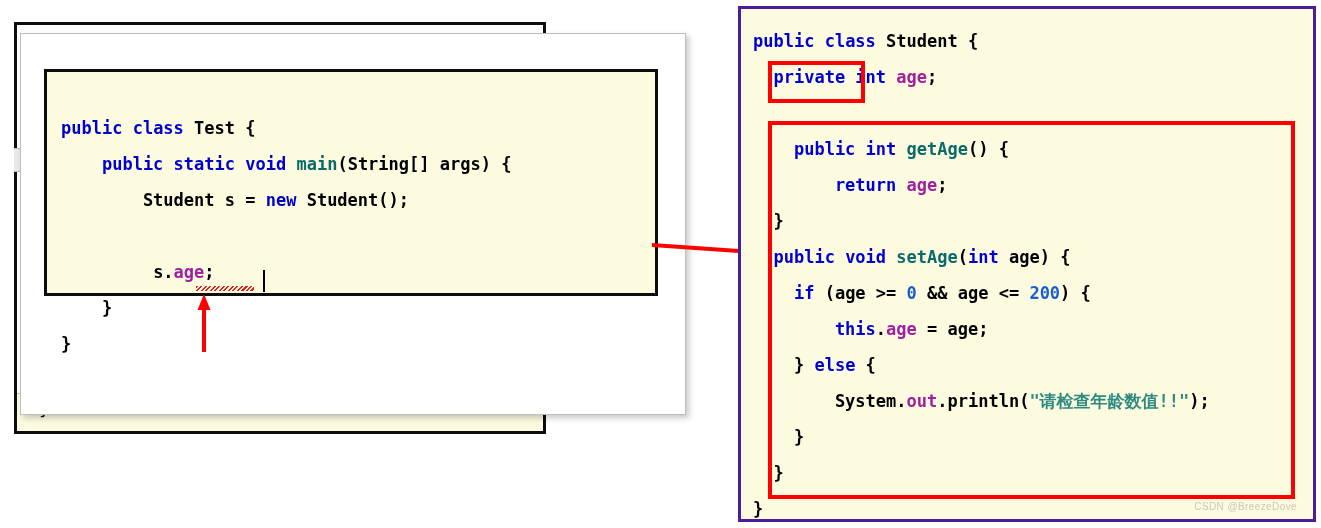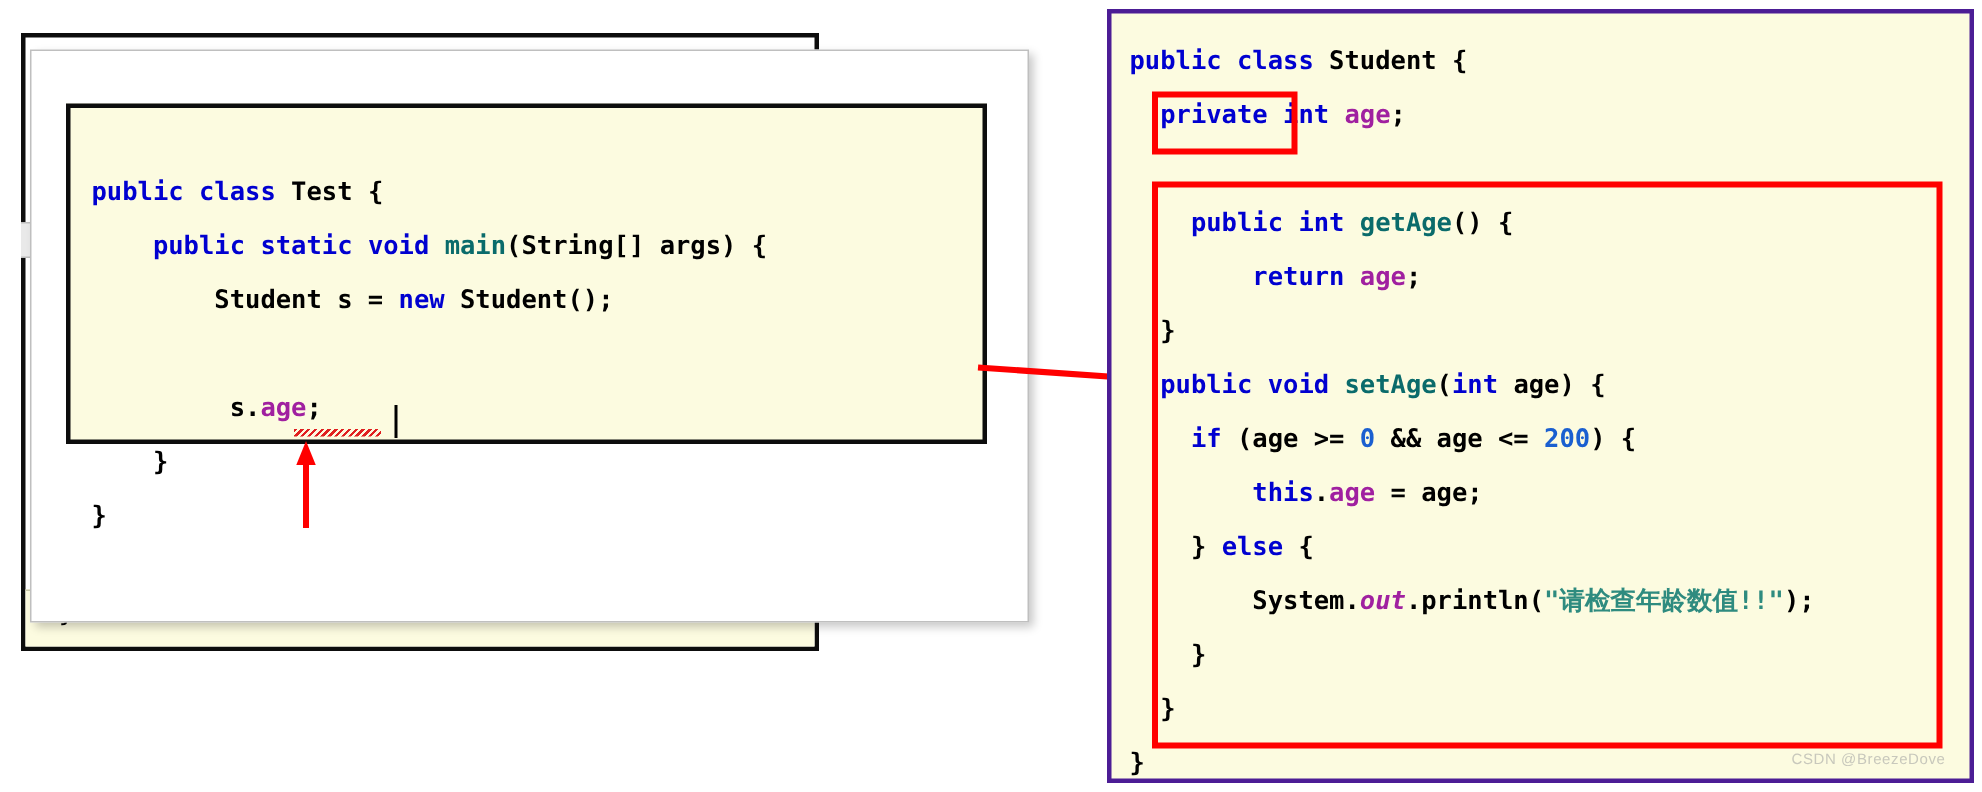--- a/index.html
+++ b/index.html
@@ -18,21 +18,21 @@
   
   .code {
     font-family: "DejaVu Sans Mono", monospace;
     font-size: 17px;
     line-height: 36px;
     white-space: pre;
     color: #000000;
   }
   .kw   { color: #0000d0; font-weight: bold; }
   .fld  { color: #a020a0; font-weight: bold; }
-  .fldi { color: #a020a0; font-style: italic; font-weight: bold; }
+  .fldi { color: #a020a0; font-weight: bold; }
   .mth  { color: #0a6b6b; font-weight: bold; }
   .num  { color: #1a5fd0; font-weight: bold; }
   .str  { color: #2e8b7f; font-weight: bold; }
   .plain{ color: #000000; font-weight: bold; }
 
   
   #left-stack {
     position: absolute;
     left: 0px;
     top: 0px;

